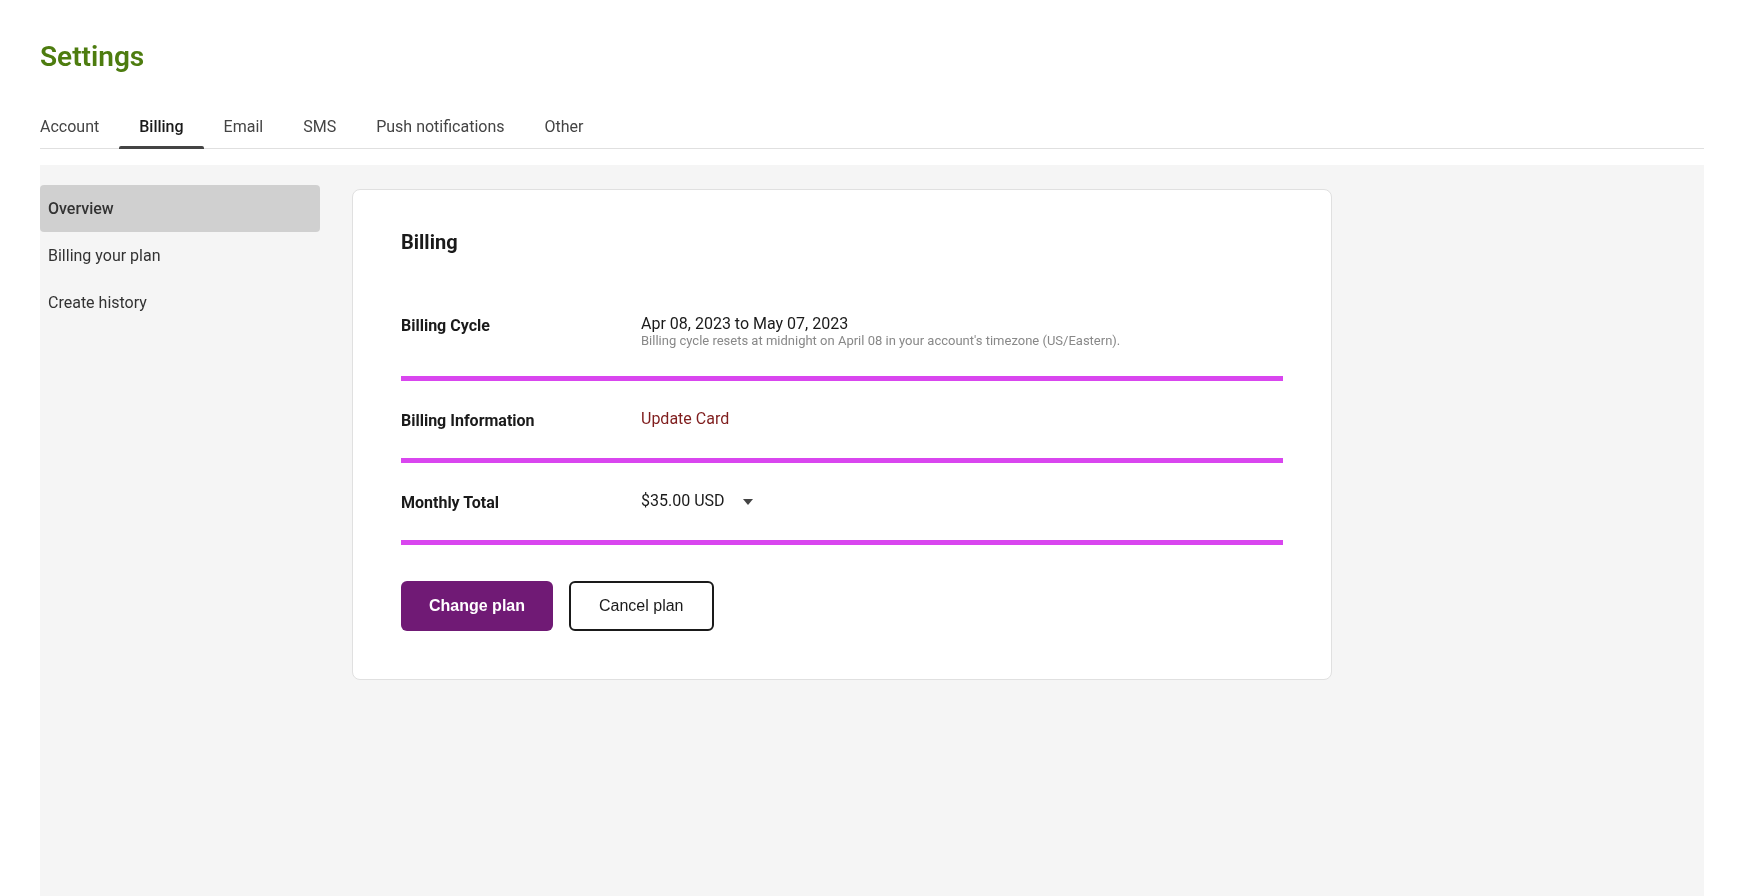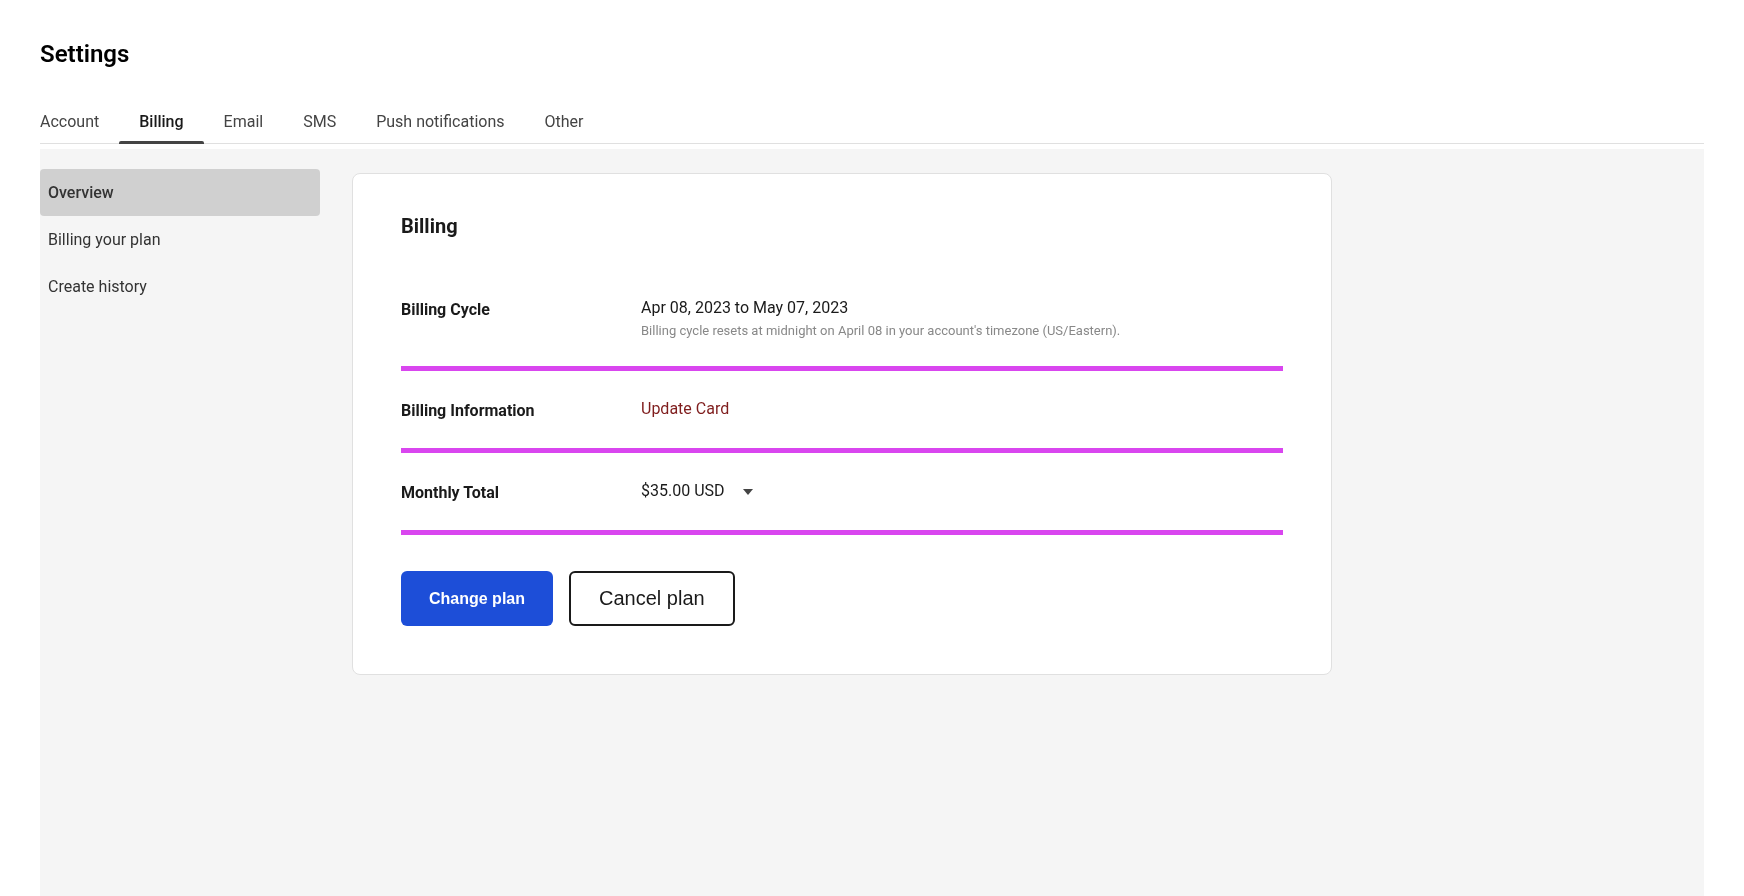--- a/index.html
+++ b/index.html
@@ -8,31 +8,31 @@
       background: #f5f5f5;
       color: #1a1a1a;
       min-height: 896px;
     }
     .page-wrapper {
       background: #fff;
       min-height: 896px;
       padding: 40px 40px 0 40px;
     }
     .page-title {
-      font-size: 24px;
+      font-size: 28px;
       font-weight: 600;
-      color: #000000;
+      color: #4d7c0f;
       margin-bottom: 32px;
     }
     
     .top-nav {
       display: flex;
       gap: 0;
       border-bottom: 1px solid #e0e0e0;
-      margin-bottom: 5px;
+      margin-bottom: 16px;
     }
     .top-nav-item {
       padding: 12px 20px;
       font-size: 16px;
       color: #444;
       cursor: pointer;
       position: relative;
       white-space: nowrap;
       text-decoration: none;
     }
@@ -117,21 +117,20 @@
       font-weight: 700;
       color: #1a1a1a;
       padding-top: 2px;
     }
     .billing-row-value {
       flex: 1;
     }
     .billing-cycle-main {
       font-size: 16px;
       color: #1a1a1a;
-      margin-bottom: 6px;
     }
     .billing-cycle-sub {
       font-size: 13px;
       color: #888;
     }
     .update-card-link {
       font-size: 16px;
       color: #7f1d1d;
       cursor: pointer;
       text-decoration: none;
@@ -153,36 +152,36 @@
       border-top: 6px solid #444;
       margin-top: 2px;
     }
     
     .button-row {
       display: flex;
       gap: 16px;
       margin-top: 36px;
     }
     .btn-change-plan {
-      background: #1d4ed8;
+      background: #701a75;
       color: #fff;
       border: none;
       border-radius: 6px;
       padding: 14px 28px;
       font-size: 16px;
       font-weight: 600;
       cursor: pointer;
     }
     .btn-cancel-plan {
       background: #fff;
       color: #1a1a1a;
       border: 2px solid #1a1a1a;
       border-radius: 6px;
       padding: 14px 28px;
-      font-size: 20px;
+      font-size: 16px;
       font-weight: 500;
       cursor: pointer;
     }
   </style>
 </head>
 <body>
 
 <div class="page-wrapper">
   <h1 class="page-title">Settings</h1>
 

